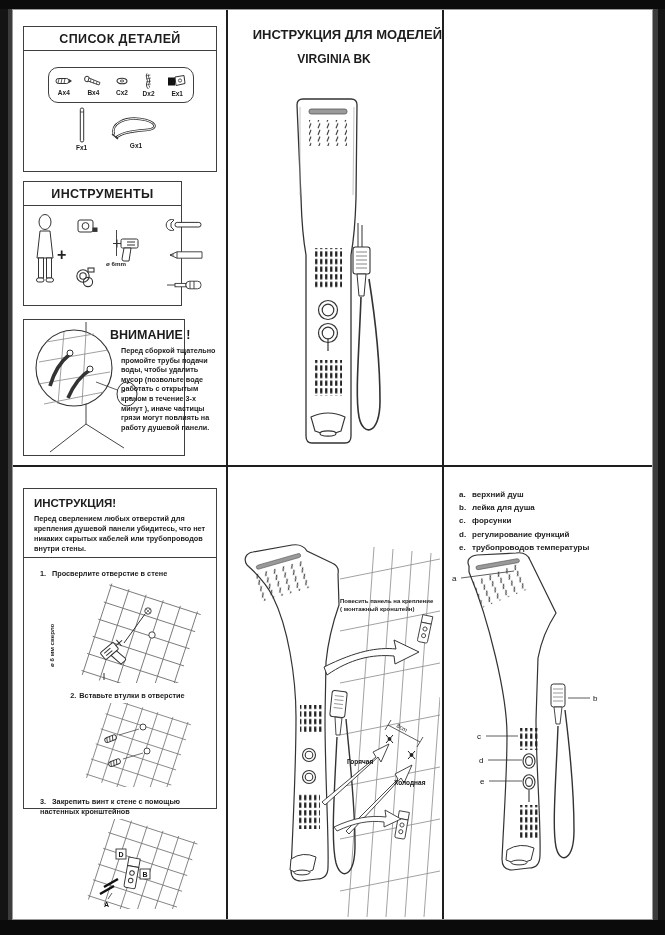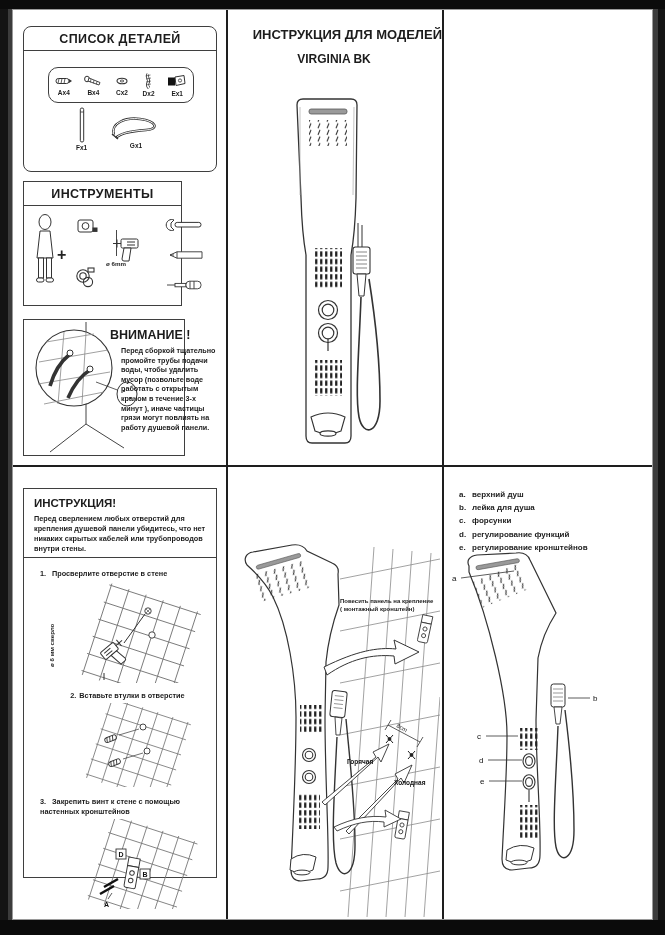--- a/index.html
+++ b/index.html
@@ -84,21 +84,21 @@
   <div class="edge" style="left:0;top:0;width:8px;height:935px;"></div>
   <div class="edge" style="left:658px;top:0;width:7px;height:935px;"></div>
   <div class="bar" style="top:0;height:9px;"></div>
   <div class="bar" style="top:920px;height:15px;"></div>
 
   <div class="paper">
     <div class="vline" style="left:213px;"></div>
     <div class="vline" style="left:429px;"></div>
     <div class="hline" style="top:455px;"></div>
 
-    <div class="box" style="left:10px;top:16px;width:194px;height:146px;border-radius:8px;">
+    <div class="box" style="left:10px;top:16px;width:194px;height:146px;">
       <div class="box-header">СПИСОК ДЕТАЛЕЙ</div>
       <div class="tray" style="left:24px;top:40px;width:146px;height:36px;">
         <div class="part">
           <svg width="18" height="14" viewBox="0 0 18 14">
             <rect x="1" y="4.5" width="13" height="5" rx="2.4" fill="#fff" stroke="#333" stroke-width="1"></rect>
             <line x1="4" y1="4.5" x2="3" y2="9.5" stroke="#333" stroke-width="0.8"></line>
             <line x1="7" y1="4.5" x2="6" y2="9.5" stroke="#333" stroke-width="0.8"></line>
             <line x1="10" y1="4.5" x2="9" y2="9.5" stroke="#333" stroke-width="0.8"></line>
             <path d="M14,5 L17,7 L14,9 Z" fill="#333"></path>
           </svg>
@@ -277,21 +277,21 @@
             <line x1="87" y1="173" x2="98" y2="173"></line>
           <line x1="87" y1="177" x2="98" y2="177"></line>
             <line x1="87" y1="181" x2="98" y2="181"></line>
           <line x1="87" y1="185" x2="98" y2="185"></line>
         </g>
         <path d="M88,191 L97,191 L95,213 L90,213 Z" fill="#fff" stroke="#333" stroke-width="1"></path>
       </g>
       <path d="M92,214 C90,270 86,312 90,334 C94,354 111,352 111,318 C111,282 107,240 100,196" fill="none" stroke="#333" stroke-width="1.6"></path>
     </svg>
 
-    <div class="box" style="left:10px;top:478px;width:194px;height:390px;">
+    <div class="box" style="left:10px;top:478px;width:194px;height:321px;">
       <div class="abs ins-title" style="left:10px;top:8px;">ИНСТРУКЦИЯ!</div>
       <div class="abs ins-warn" style="left:10px;top:25px;">Перед сверлением любых  отверстий для крепления душевой панели убидитесь,  что нет никаких скрытых кабелей или трубопроводов внутри стены.</div>
       <div class="hline" style="top:68px;height:1.2px;background:#3f3f3f;"></div>
 
       <div class="abs step" style="left:16px;top:80px;width:172px;">
         <span class="step-num">1.</span><span>Просверлите отверстие в стене</span>
       </div>
       <svg class="abs" style="left:28px;top:92px;" width="155" height="102" viewBox="0 0 155 102">
         <use href="#gGrid" transform="translate(58,2) rotate(18)"></use>
         <g fill="#fff" stroke="#333">
@@ -413,21 +413,21 @@
       <use href="#gBracket" transform="translate(174,358) rotate(10) scale(0.85)"></use>
       <path d="M106,360 C125,351 142,348 158,350 L157,343 L173,352 L156,360 L156,355 C141,353 126,356 109,364 Z" fill="#fff" stroke="#333" stroke-width="0.9"></path>
     </svg>
     <div class="hang-note" style="left:327px;top:588px;">Повесить панель на крепление ( монтажный кронштейн)</div>
 
     <ul class="legend" style="left:446px;top:478px;">
       <li><span class="k">a.</span><span>верхний душ</span></li>
       <li><span class="k">b.</span><span>лейка для душа</span></li>
       <li><span class="k">c.</span><span>форсунки</span></li>
       <li><span class="k">d.</span><span>регулирование функций</span></li>
-      <li><span class="k">e.</span><span>регулирование кронштейнов</span></li>
+      <li><span class="k">e.</span><span>трубопроводов температуры</span></li>
     </ul>
 
     <svg class="abs" style="left:431px;top:540px;" width="210" height="362" viewBox="0 0 210 362">
 
       <path d="M25,16 C22,10 26,6 33,5 L72,3 C79,2 84,5 86,10 L112,63 C103,77 97,92 94,108 L92,170 C92,215 97,270 96,305 C96,314 92,318 85,318 L68,320 C61,320 58,316 58,309 C60,265 63,225 63,185 C63,145 45,70 25,22 Z" fill="#fff" stroke="#333" stroke-width="1.2"></path>
       <g transform="rotate(-10 55 16)">
         <rect x="32" y="12" width="44" height="4" rx="2" fill="#999" stroke="#555" stroke-width="0.6"></rect>
       </g>
       <g transform="rotate(-22 60 35)">
         <rect x="32" y="20" width="50" height="28" fill="url(#pSpray)"></rect>

